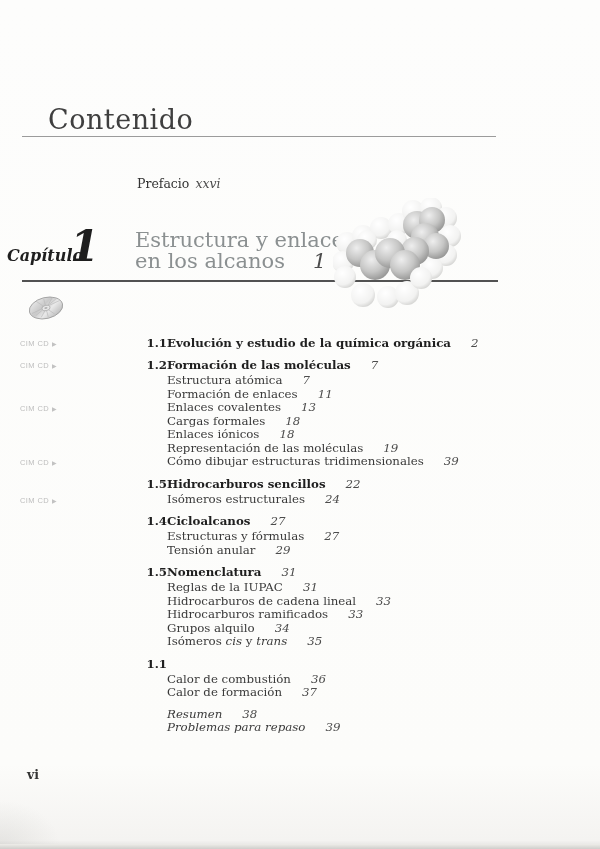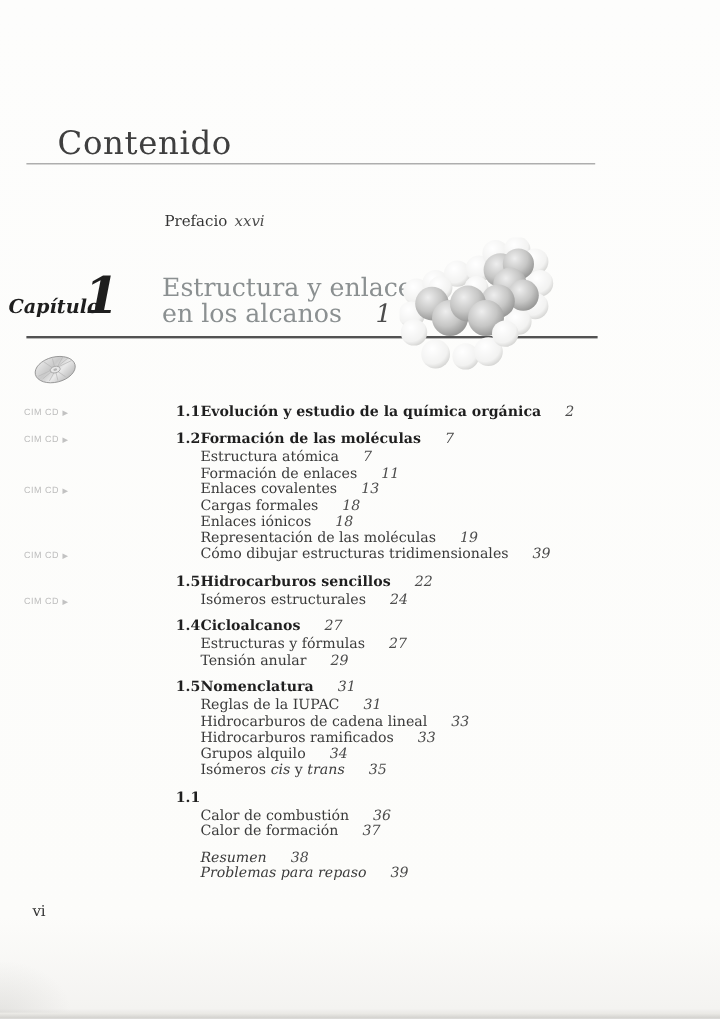--- a/index.html
+++ b/index.html
@@ -39,21 +39,21 @@
   .pgnum{font-style:italic;color:#4c4c4c;margin-left:20px;}
   .end-list{margin-top:8px;}
   .end-row{position:relative;line-height:13.5px;padding-left:34px;font-style:italic;color:#3a3a3a;}
   .it{font-style:italic;}
 
   
   .cim{position:absolute;left:-113px;top:1px;font-family:"Liberation Sans",sans-serif;
        font-size:7.5px;color:#bdbdbd;letter-spacing:0.4px;white-space:nowrap;}
   .cim .tri{display:inline-block;margin-left:3px;font-size:6px;color:#c2c2c2;}
 
-  .folio{position:absolute;left:27px;top:751px;font-size:12.5px;color:#333;}
+  .folio{position:absolute;left:27px;top:767px;font-size:12.5px;color:#333;font-weight:bold;}
   .bottom-edge{position:absolute;left:0;bottom:0;width:600px;height:5px;
                background:linear-gradient(180deg,#eeede9,#cfcecb);}
   .corner-shade{position:absolute;left:0;top:800px;width:60px;height:44px;
                 background:radial-gradient(ellipse at 0% 100%,rgba(160,160,155,0.18),rgba(0,0,0,0) 70%);}
 </style>
 </head>
 <body>
 
 <div class="page">
 

